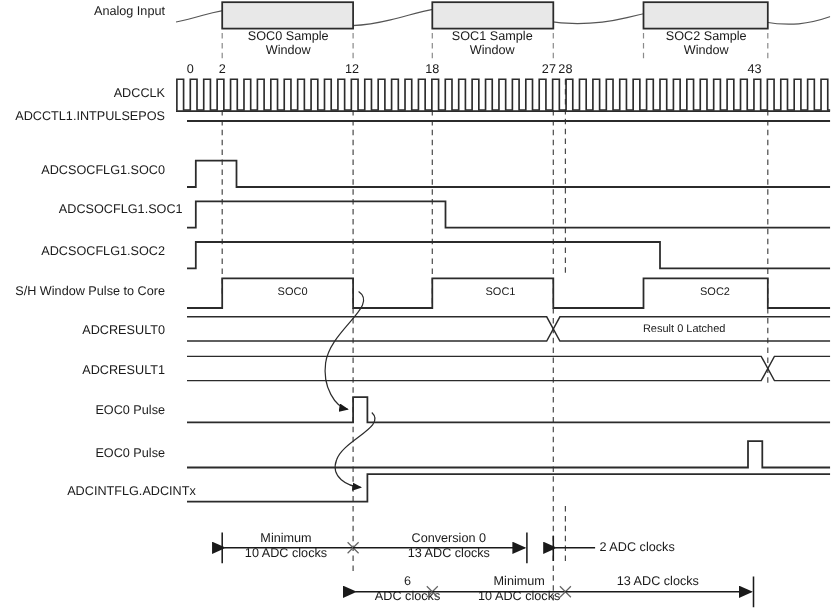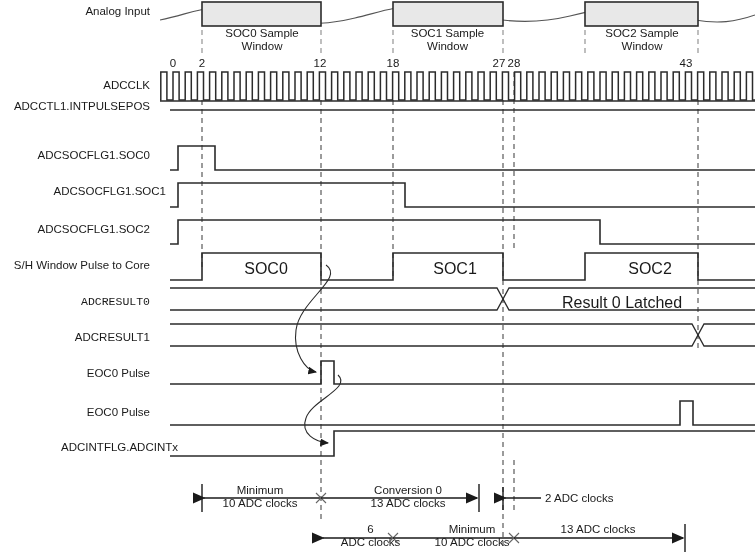--- a/index.html
+++ b/index.html
@@ -1,19 +1,19 @@
 <!DOCTYPE html>
 <html><head>
 <meta charset="utf-8">
 <style>
   html,body{margin:0;padding:0;background:#fff;}
   #root{position:relative;width:755px;height:555px;background:#ffffff;
         font-family:"Liberation Sans", sans-serif;color:#1a1a1a;overflow:hidden;}
   .lbl{position:absolute;font-size:11.5px;color:#1a1a1a;white-space:nowrap;text-align:right;}
-  .ctr{position:absolute;font-size:16px;text-align:center;white-space:nowrap;color:#1a1a1a;}
+  .ctr{position:absolute;font-size:10px;text-align:center;white-space:nowrap;color:#1a1a1a;}
   .tick{position:absolute;font-size:11.5px;text-align:center;white-space:nowrap;color:#1a1a1a;}
   svg.layer{position:absolute;left:0;top:0;width:755px;height:555px;}
   .sig{fill:none;stroke:#2b2b2b;stroke-width:1.6;stroke-linejoin:miter;stroke-linecap:butt;}
   .sigthin{fill:none;stroke:#2b2b2b;stroke-width:1.3;}
   .clk{fill:none;stroke:#2b2b2b;stroke-width:1.5;}
   .dash{stroke:#4a4a4a;stroke-width:1.1;stroke-dasharray:5,4;fill:none;}
   .dashlt{stroke:#8a8a8a;stroke-width:1.1;stroke-dasharray:5,4;fill:none;}
   .winbox{fill:#e8e8e8;stroke:#2b2b2b;stroke-width:1.6;}
   .wave{fill:none;stroke:#555;stroke-width:1.1;}
   .curve{fill:none;stroke:#2b2b2b;stroke-width:1.1;}
@@ -26,21 +26,21 @@
 
 <div id="root">
 
   <div class="lbl" style="left:0;top:79px;width:150px;">ADCCLK</div>
   <div class="lbl" style="left:0;top:5px;width:150px;">Analog Input</div>
   <div class="lbl" style="left:0;top:100px;width:150px;">ADCCTL1.INTPULSEPOS</div>
   <div class="lbl" style="left:0;top:149px;width:150px;">ADCSOCFLG1.SOC0</div>
   <div class="lbl" style="left:16px;top:185px;width:150px;">ADCSOCFLG1.SOC1</div>
   <div class="lbl" style="left:0;top:223px;width:150px;">ADCSOCFLG1.SOC2</div>
   <div class="lbl" style="left:0;top:259px;width:150px;">S/H Window Pulse to Core</div>
-  <div class="lbl" style="left:0;top:295px;width:150px;font-family:Liberation Mono, monospace;">ADCRESULT0</div>
+  <div class="lbl" style="left:0;top:295px;width:150px;">ADCRESULT0</div>
   <div class="lbl" style="left:0;top:331px;width:150px;">ADCRESULT1</div>
   <div class="lbl" style="left:0;top:367px;width:150px;">EOC0 Pulse</div>
   <div class="lbl" style="left:0;top:406px;width:150px;">EOC0 Pulse</div>
   <div class="lbl" style="left:0;top:441px;width:150px;padding-left:28px;">ADCINTFLG.ADCINTx</div>
 
   <div class="cap" style="left:202px;top:27px;width:120px;">
     <div>SOC0 Sample</div>
     <div>Window</div>
   </div>
   <div class="cap" style="left:390px;top:27px;width:115px;">

